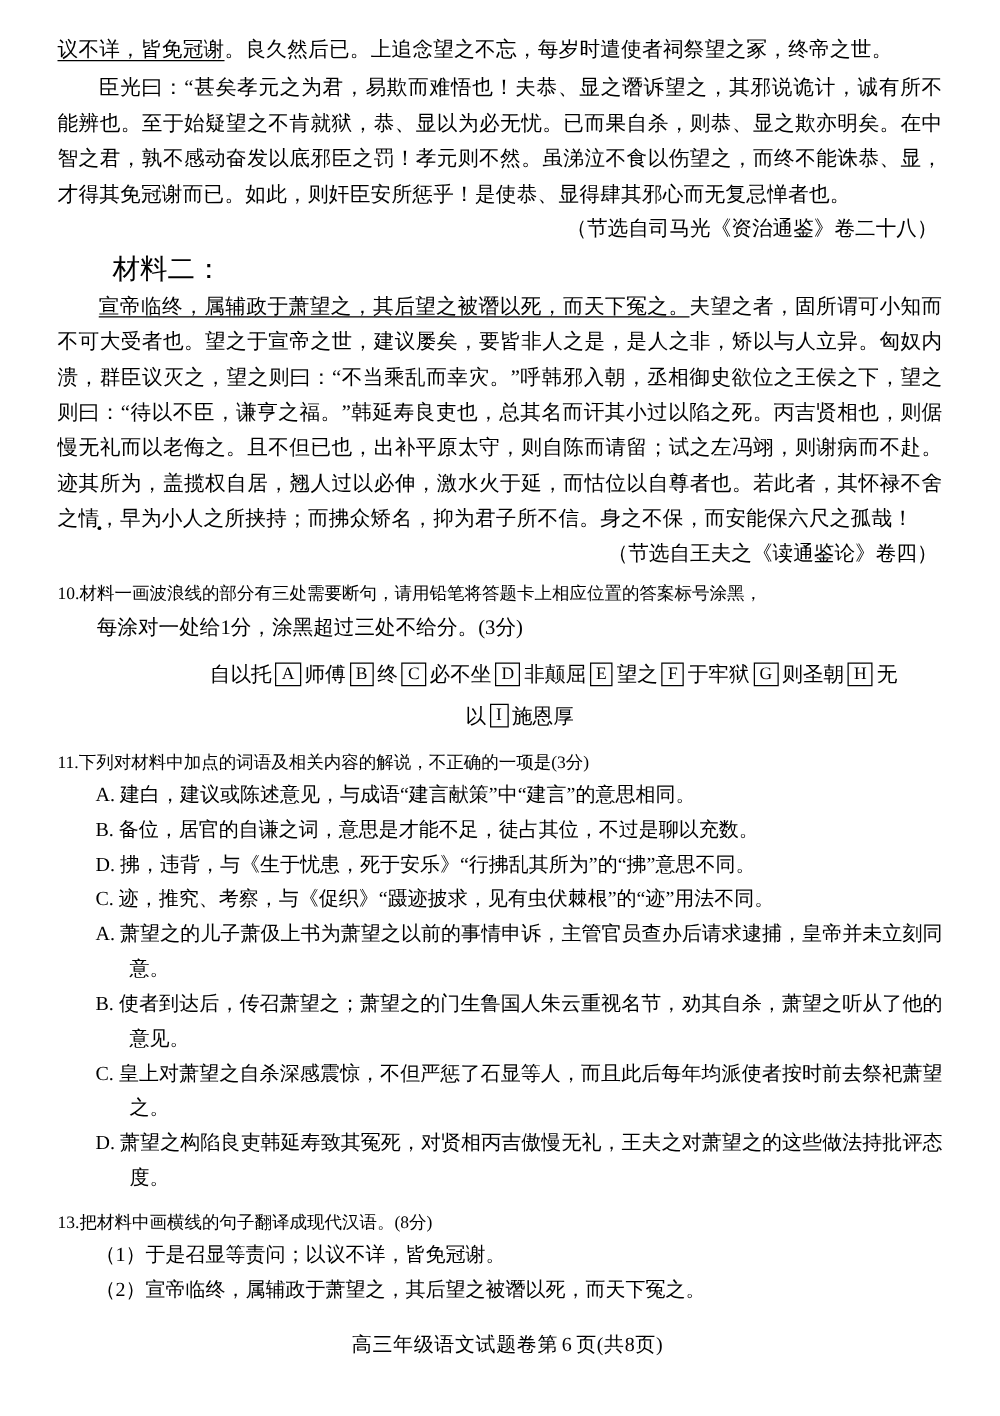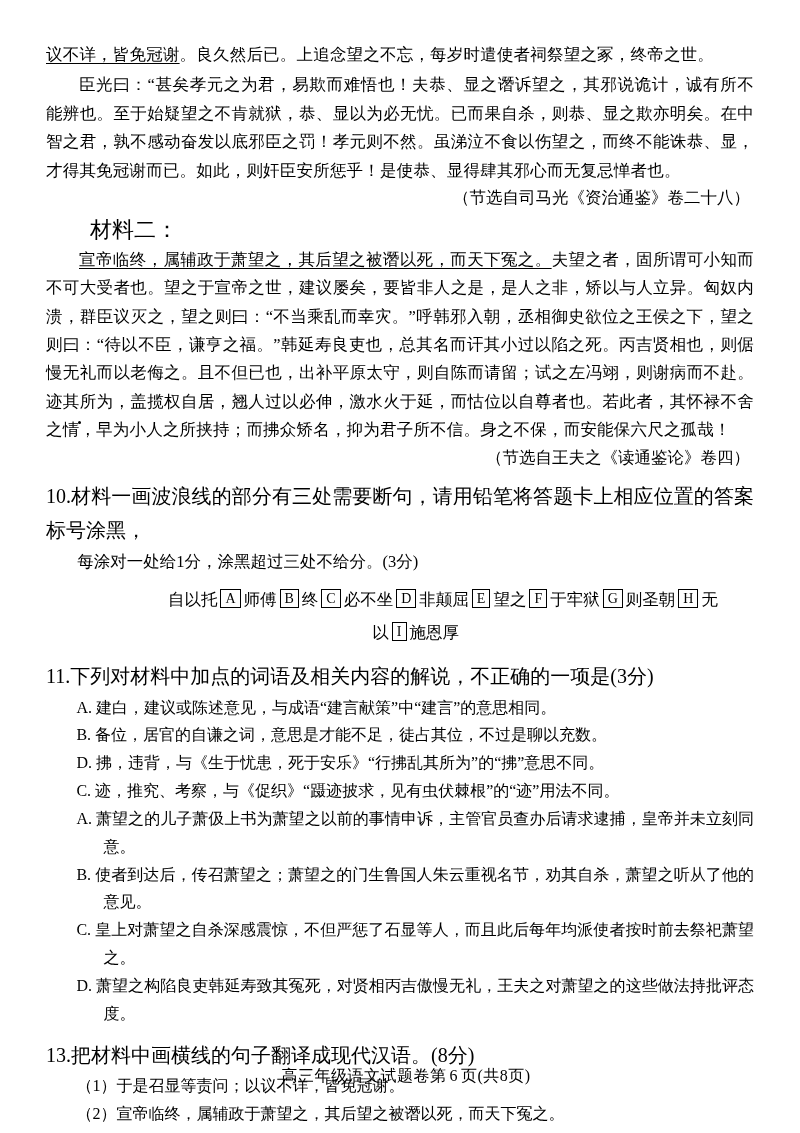--- a/index.html
+++ b/index.html
@@ -13,21 +13,21 @@
     font-family: "Liberation Serif", "DejaVu Serif", serif;
     color: #000000;
     position: relative;
     overflow: hidden;
   }
   .page {
     width: 800px;
     height: 1109px;
     position: relative;
     box-sizing: border-box;
-    padding: 41px 46px 0 46px;
+    padding: 26px 46px 0 46px;
   }
   .para {
     font-size: 16.5px;
     line-height: 1.72;
     text-align: justify;
     text-justify: inter-ideograph;
     margin: 0 0 2px 0;
     letter-spacing: 0.2px;
   }
   .indent2 { text-indent: 2em; }
@@ -37,21 +37,21 @@
     text-align: right;
     margin: 2px 0 6px 0;
     padding-right: 4px;
   }
   .mat-title {
     font-size: 22px;
     margin: 6px 0 1px 0;
     text-indent: 2em;
   }
   .q {
-    font-size: 20px;
+    font-size: 14px;
     line-height: 1.74;
     margin: 10px 0 0 0;
     text-align: justify;
     text-justify: inter-ideograph;
   }
   .q-body {
     font-size: 16.5px;
     line-height: 1.74;
     margin: 0;
     padding-left: 1.9em;

